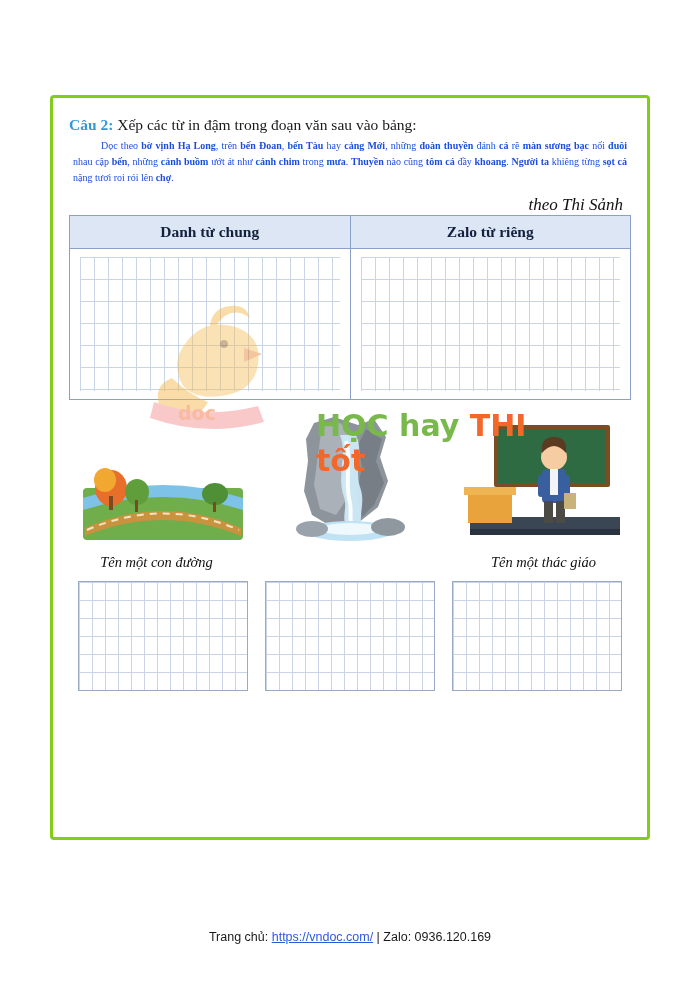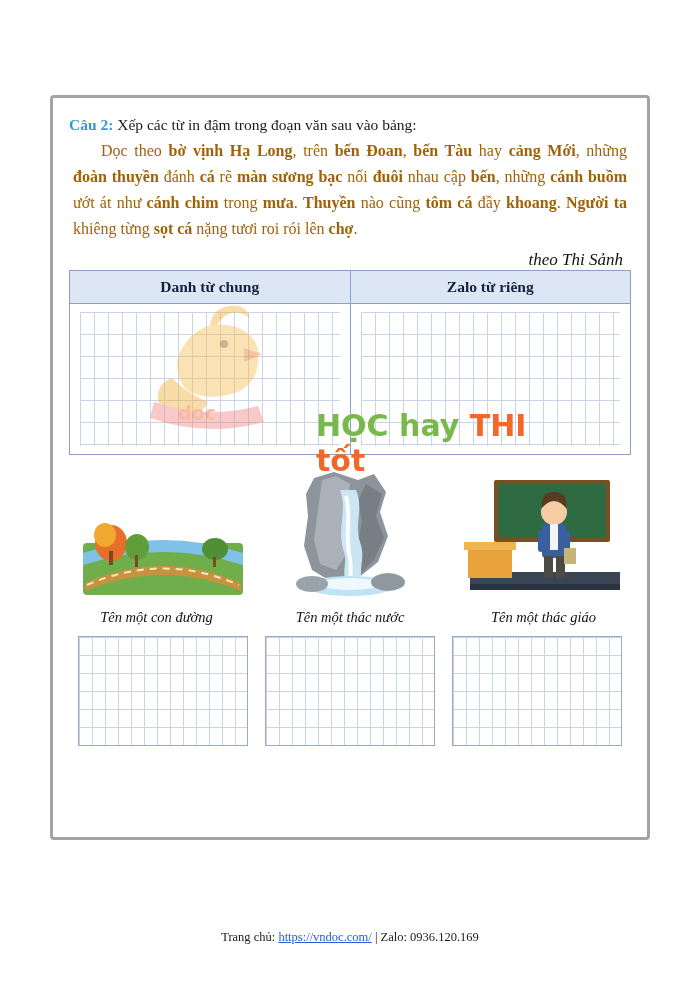--- a/index.html
+++ b/index.html
@@ -7,45 +7,45 @@
     width:700px;height:990px;
     background:#ffffff;
     font-family:"Liberation Serif", serif;
     position:relative;
     overflow:hidden;
   }
   .page{
     position:absolute;
     left:50px;top:95px;
     width:600px;height:745px;
-    border:3px solid #a3a3a3;
+    border:3px solid #84cc16;
     border-radius:4px;
     background:#fff;
     box-sizing:border-box;
     padding-left:28px;
   }
   .inner{
     position:absolute;
     left:16px;top:18px;right:16px;bottom:14px;
   }
   .q-label{
     color:#2e9bd6;
     font-weight:bold;
     font-family:"Liberation Serif", serif;
   }
   .q-line{
     font-size:15.5px;
     color:#1a1a1a;
     margin-bottom:4px;
   }
   .passage{
-    font-size:16px;
+    font-size:10px;
     line-height:1.62;
     text-align:justify;
-    color:#a16207;
+    color:#1d4ed8;
     margin:2px 4px 8px 4px;
   }
   .passage .ind{display:inline-block;width:28px;}
   .passage b{font-weight:bold;}
   .author{
     text-align:right;
     font-style:italic;
     font-size:17px;
     margin:6px 8px 0 0;
     color:#111;
@@ -151,21 +151,21 @@
     font-size:30px;
   }
   .wm-sub .g{color:#79b84a;margin-top:48px;}
   .wm-sub .o{color:#f2672a;}
 
   
   .footer{
     position:absolute;
     left:0;right:0;top:930px;
     text-align:center;
-    font-family:Liberation Serif, serif;
+    font-family:Liberation Sans, sans-serif;
     font-size:12.5px;
     color:#1a1a1a;
   }
   .footer a{color:#2a5bd7;text-decoration:underline;}
 </style>
 </head>
 <body>
 
 <div class="page">
   <div class="inner">
@@ -250,21 +250,20 @@
           <rect x="88" y="54" width="6" height="22" rx="3" fill="#3a5f9e"></rect>
           <rect x="114" y="54" width="6" height="22" rx="3" fill="#3a5f9e"></rect>
           <rect x="114" y="72" width="12" height="16" fill="#c9b37a"></rect>
         </svg>
       </div>
 
     </div>
 
     <div class="caps">
       <div class="cap">Tên một con đường</div>
-      <div class="cap">Tên một thác nước</div>
       <div class="cap">Tên một thác giáo</div>
     </div>
 
     <div class="boxes">
       <div class="box">
           <div class="grid"></div>
         </div>
       <div class="box">
           <div class="grid"></div>
         </div>

